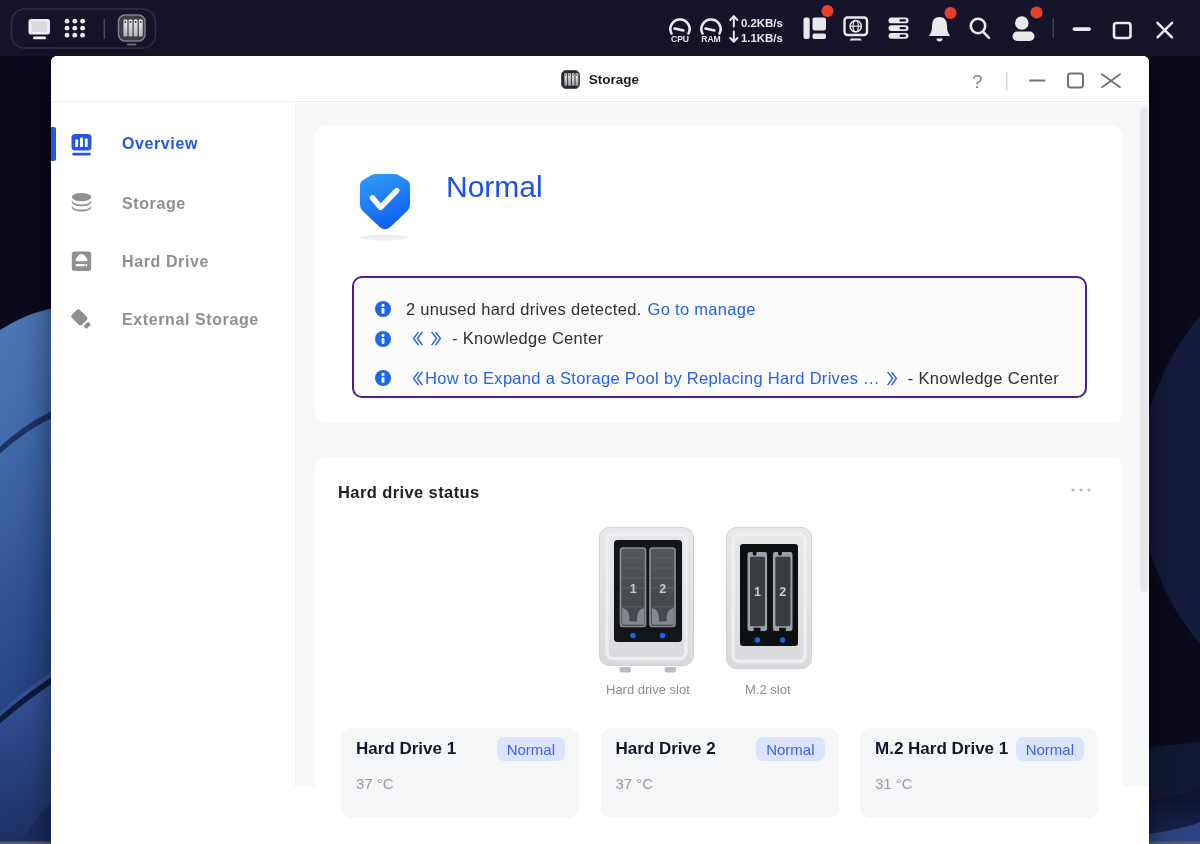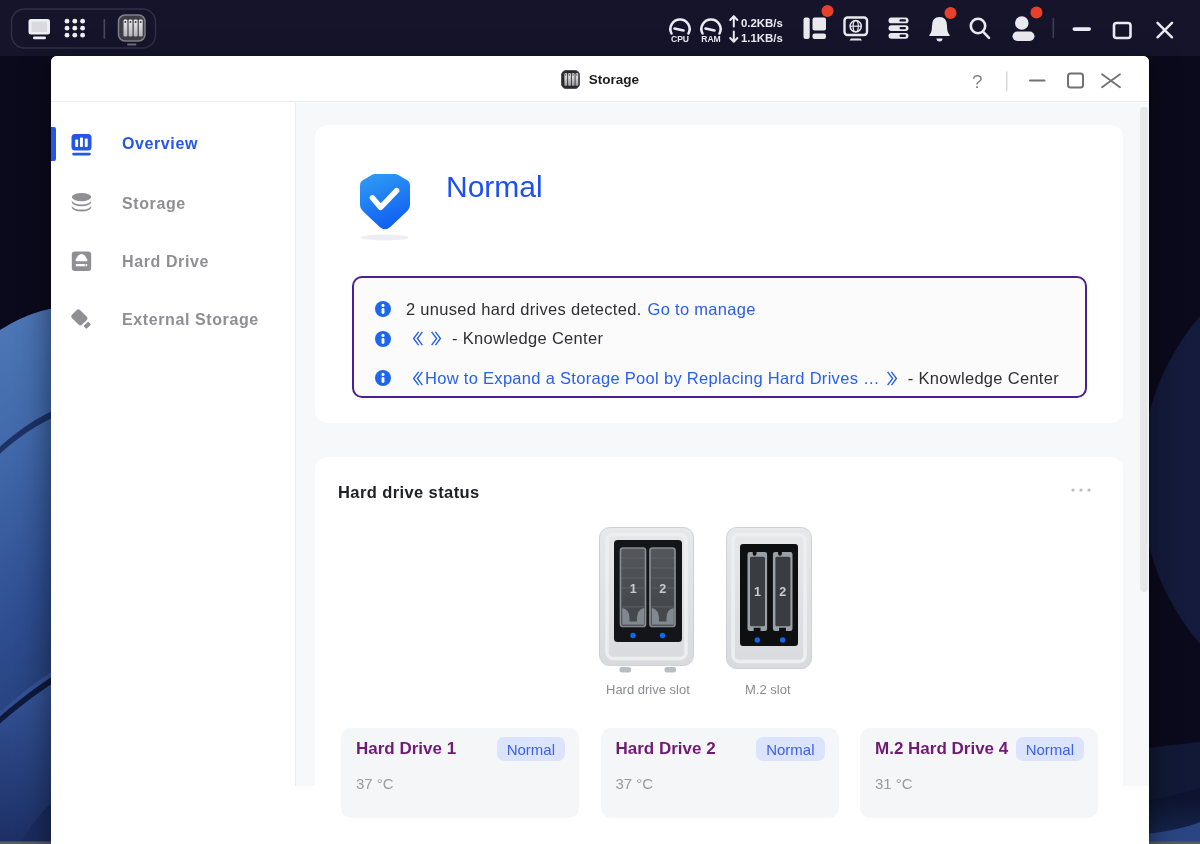--- a/index.html
+++ b/index.html
@@ -36,21 +36,21 @@
   .cjk { margin:0 2px 0 6px; flex:none; }
   .cjk + .blue + .cjk { margin-left:2px; }
   #win { box-shadow:0 10px 30px rgba(0,0,0,0.5); }
   
   #hds-title { position:absolute; left:23px; top:26px; font-size:16.5px; letter-spacing:0.4px; font-weight:bold; color:#202124; }
   #dots { position:absolute; right:31px; top:30px; }
   #bay1 { position:absolute; left:284px; top:70px; }
   #bay2 { position:absolute; left:411px; top:70px; }
   .slotlabel { position:absolute; top:225px; font-size:13px; color:#8b8c90; }
   .dcard { position:absolute; top:271px; width:238px; height:90px; background:#f5f6f8; border-radius:10px; }
-  .dcard .dtitle { position:absolute; left:15px; top:11px; font-size:17px; font-weight:bold; color:#701a75; }
+  .dcard .dtitle { position:absolute; left:15px; top:11px; font-size:17px; font-weight:bold; color:#0f172a; }
   .dcard .badge { position:absolute; right:14px; top:9px; height:24px; padding:0 10px; background:#dbe4fc; color:#3b62e4; font-size:15px; border-radius:7px; display:flex; align-items:center; }
   .dcard .temp { position:absolute; left:15px; top:47px; font-size:15px; color:#9a9ba0; }
 </style>
 </head>
 <body>
 <div id="screen">
   <svg id="wallpaper" viewBox="0 0 1200 844" preserveAspectRatio="none">
     <defs>
       <linearGradient id="petal" x1="0" y1="0" x2="0.18" y2="1">
         <stop offset="0" stop-color="#507ab9"></stop>
@@ -395,21 +395,21 @@
           <div class="dtitle">Hard Drive 1</div>
             <div class="badge">Normal</div>
             <div class="temp">37 °C</div>
         </div>
         <div class="dcard" style="left:285.5px;">
           <div class="dtitle">Hard Drive 2</div>
             <div class="badge">Normal</div>
             <div class="temp">37 °C</div>
         </div>
         <div class="dcard" style="left:545px;">
-          <div class="dtitle">M.2 Hard Drive 4</div>
+          <div class="dtitle">M.2 Hard Drive 1</div>
             <div class="badge">Normal</div>
             <div class="temp">31 °C</div>
         </div>
       </div>
       <div id="scrollthumb"></div>
     </div>
   </div>
 </div>
 
 </body></html>

